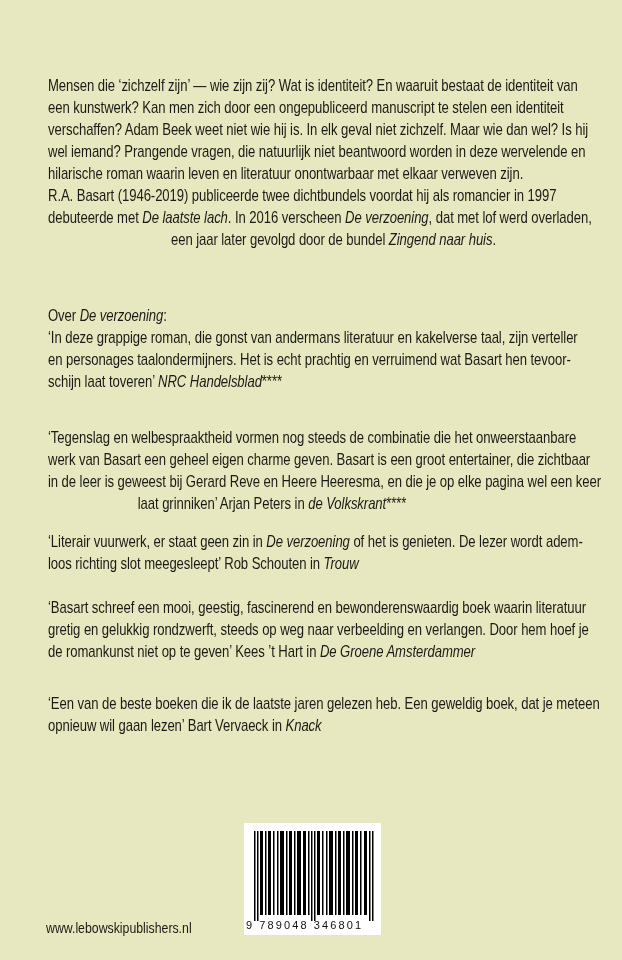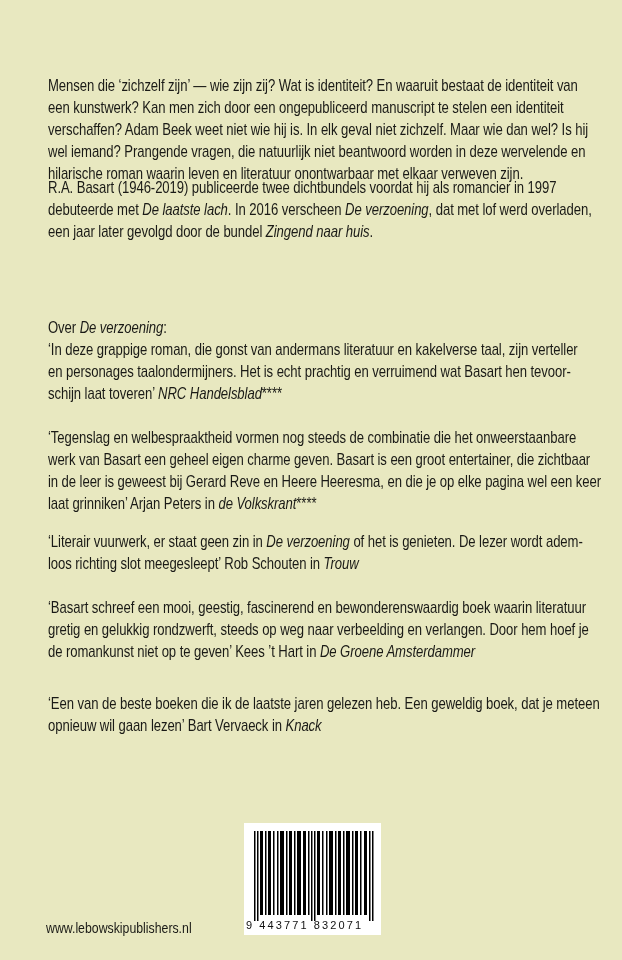--- a/index.html
+++ b/index.html
@@ -12,23 +12,23 @@
   }
   .block { position: absolute; left: 48px; width: 560px; }
   .line {
     display: block; height: 22px; line-height: 22px;
     font-size: 16.4px; white-space: nowrap;
     transform: scaleX(0.80); transform-origin: 0 50%;
     letter-spacing: -0.1px;
   }
   .it { font-style: italic; }
   #p1 { top: 74px; }
-  #p2 { top: 176px; }
-  #p3 { top: 316px; }
-  #p4 { top: 426px; }
+  #p2 { top: 184px; text-align: right; }
+  #p3 { top: 304px; }
+  #p4 { top: 426px; text-align: center; }
   #p5 { top: 530px; }
   #p6 { top: 596px; }
   #p7 { top: 692px; }
   #site {
     position: absolute; left: 46px; top: 918px;
     font-size: 15px; line-height: 20px; white-space: nowrap;
     transform: scaleX(0.82); transform-origin: 0 50%;
   }
   #barcode-box {
     position: absolute; left: 244px; top: 823px; width: 137px; height: 112px;
@@ -116,16 +116,16 @@
       <rect x="89" y="0" width="1.5" height="84"></rect>
       <rect x="92" y="0" width="4" height="84"></rect>
       <rect x="98" y="0" width="1.5" height="84"></rect>
       <rect x="101" y="0" width="3" height="84"></rect>
       <rect x="106" y="0" width="1.5" height="84"></rect>
       <rect x="110" y="0" width="3" height="84"></rect>
       <rect x="115" y="0" width="1.5" height="90"></rect>
       <rect x="118" y="0" width="1.5" height="90"></rect>
     </g>
   </svg>
-  <div id="barcode-digits">9 443771 832071</div>
+  <div id="barcode-digits">9 789048 346801</div>
 </div>
 
 <div id="site">www.lebowskipublishers.nl</div>
 
 </body></html>

